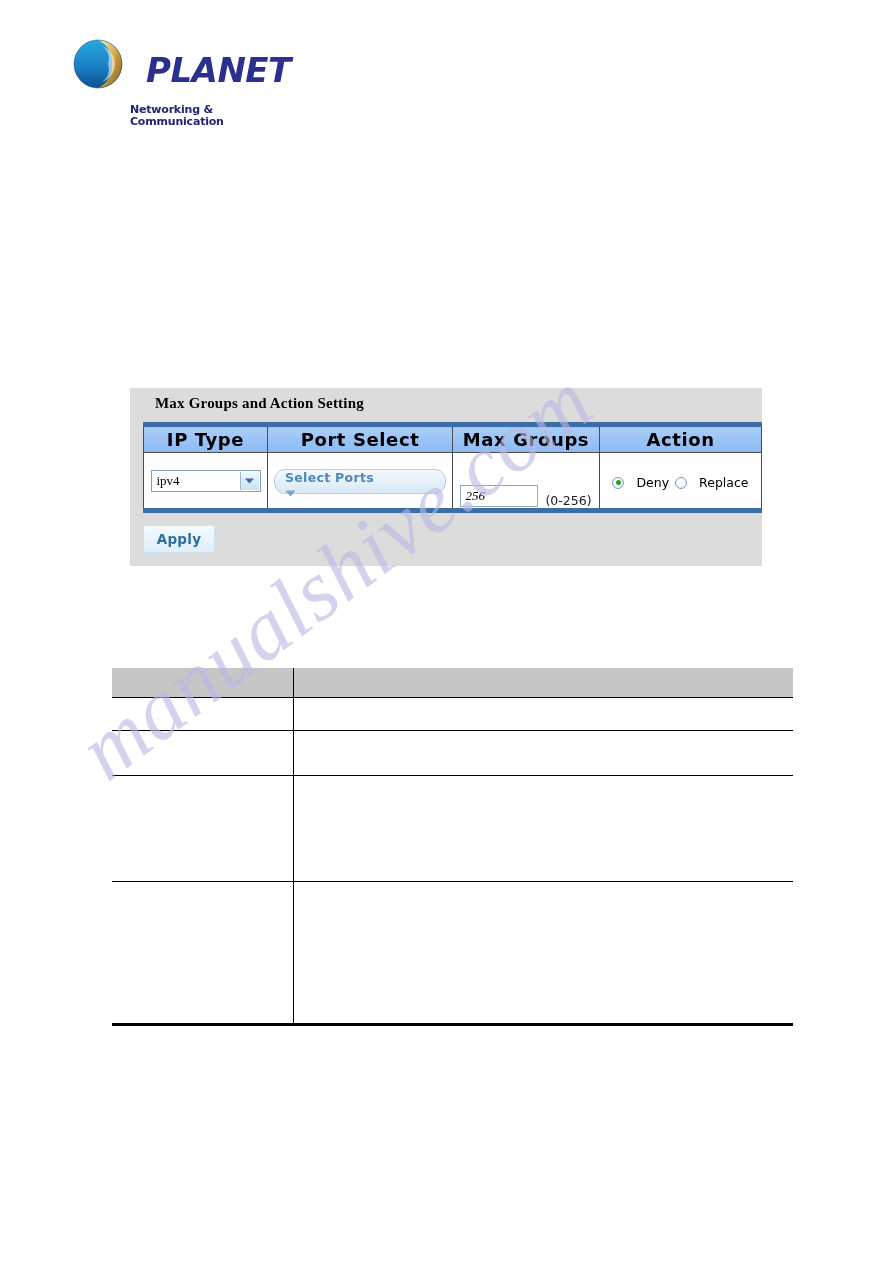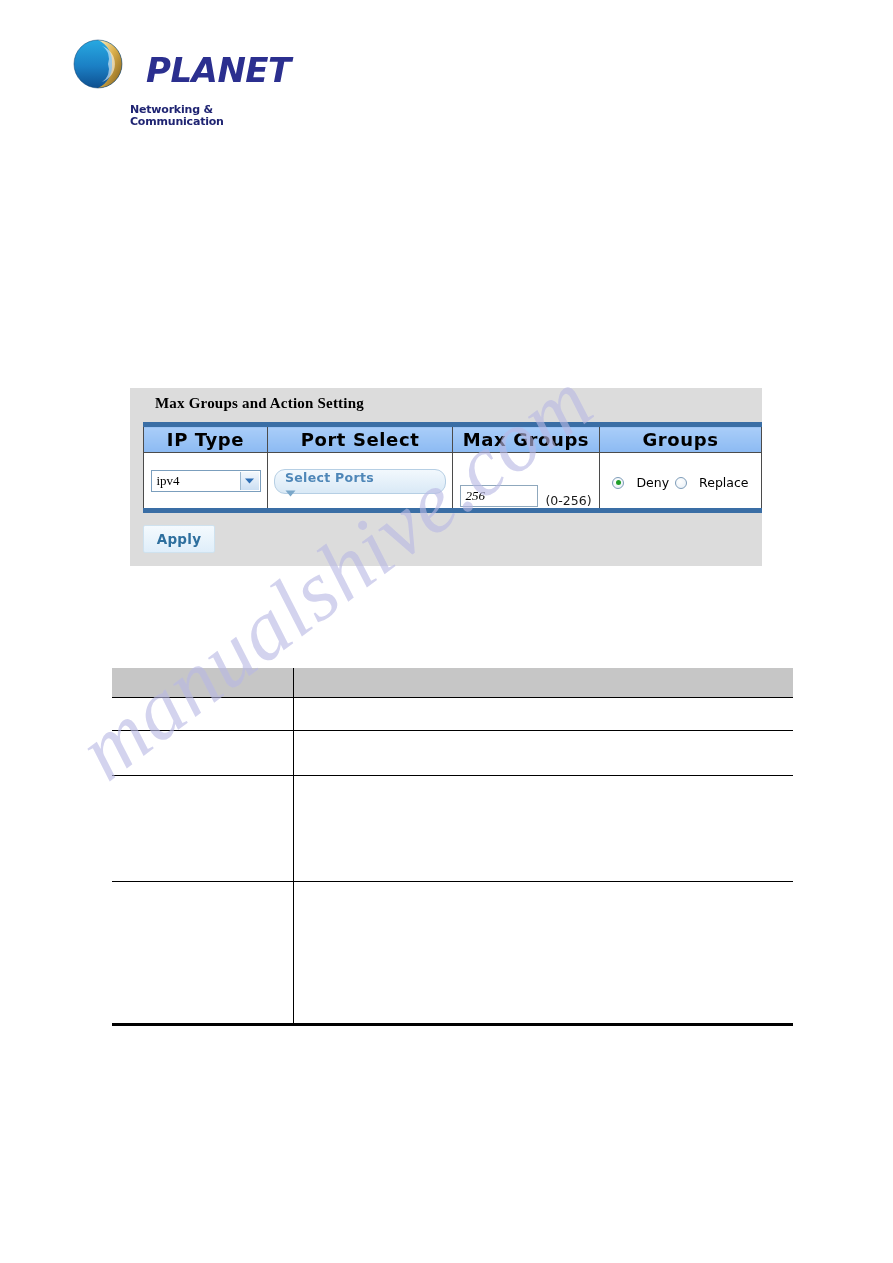--- a/index.html
+++ b/index.html
@@ -319,21 +319,21 @@
 
 <div id="settings-panel">
   <div id="panel-title">Max Groups and Action Setting</div>
 
   <table id="settings-table">
     <thead>
       <tr>
         <th style="width:124px">IP Type</th>
         <th style="width:183px">Port Select</th>
         <th style="width:147px">Max Groups</th>
-        <th>Groups</th>
+        <th>Action</th>
       </tr>
     </thead>
     <tbody>
       <tr>
         <td>
           <div class="ip-select">
             <span>ipv4</span>
             <span class="sel-arrow">
               <svg width="11" height="8" viewBox="0 0 11 8">
                 <path d="M1 1.5 L5.5 6.5 L10 1.5 Z" fill="#2f6fb5"></path>

